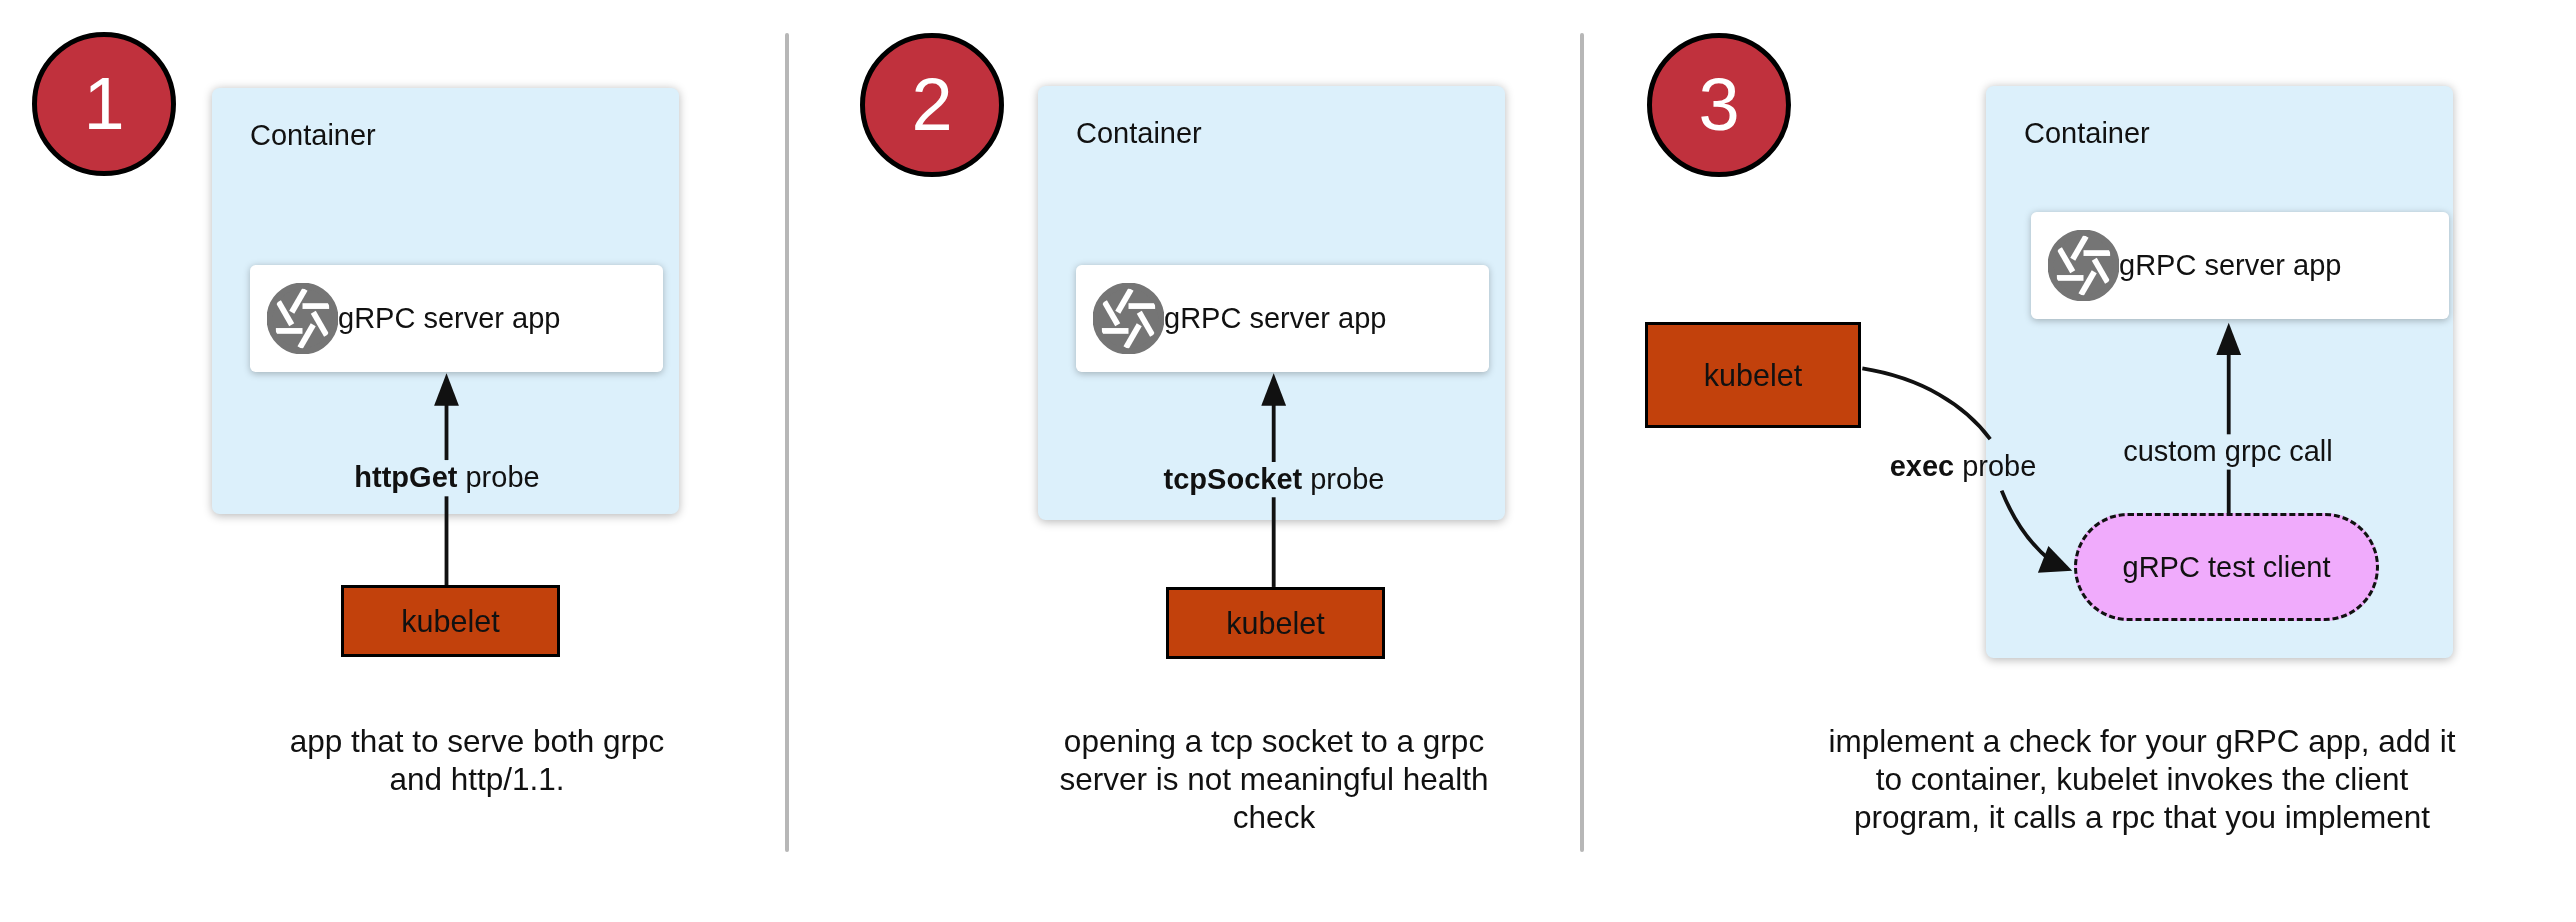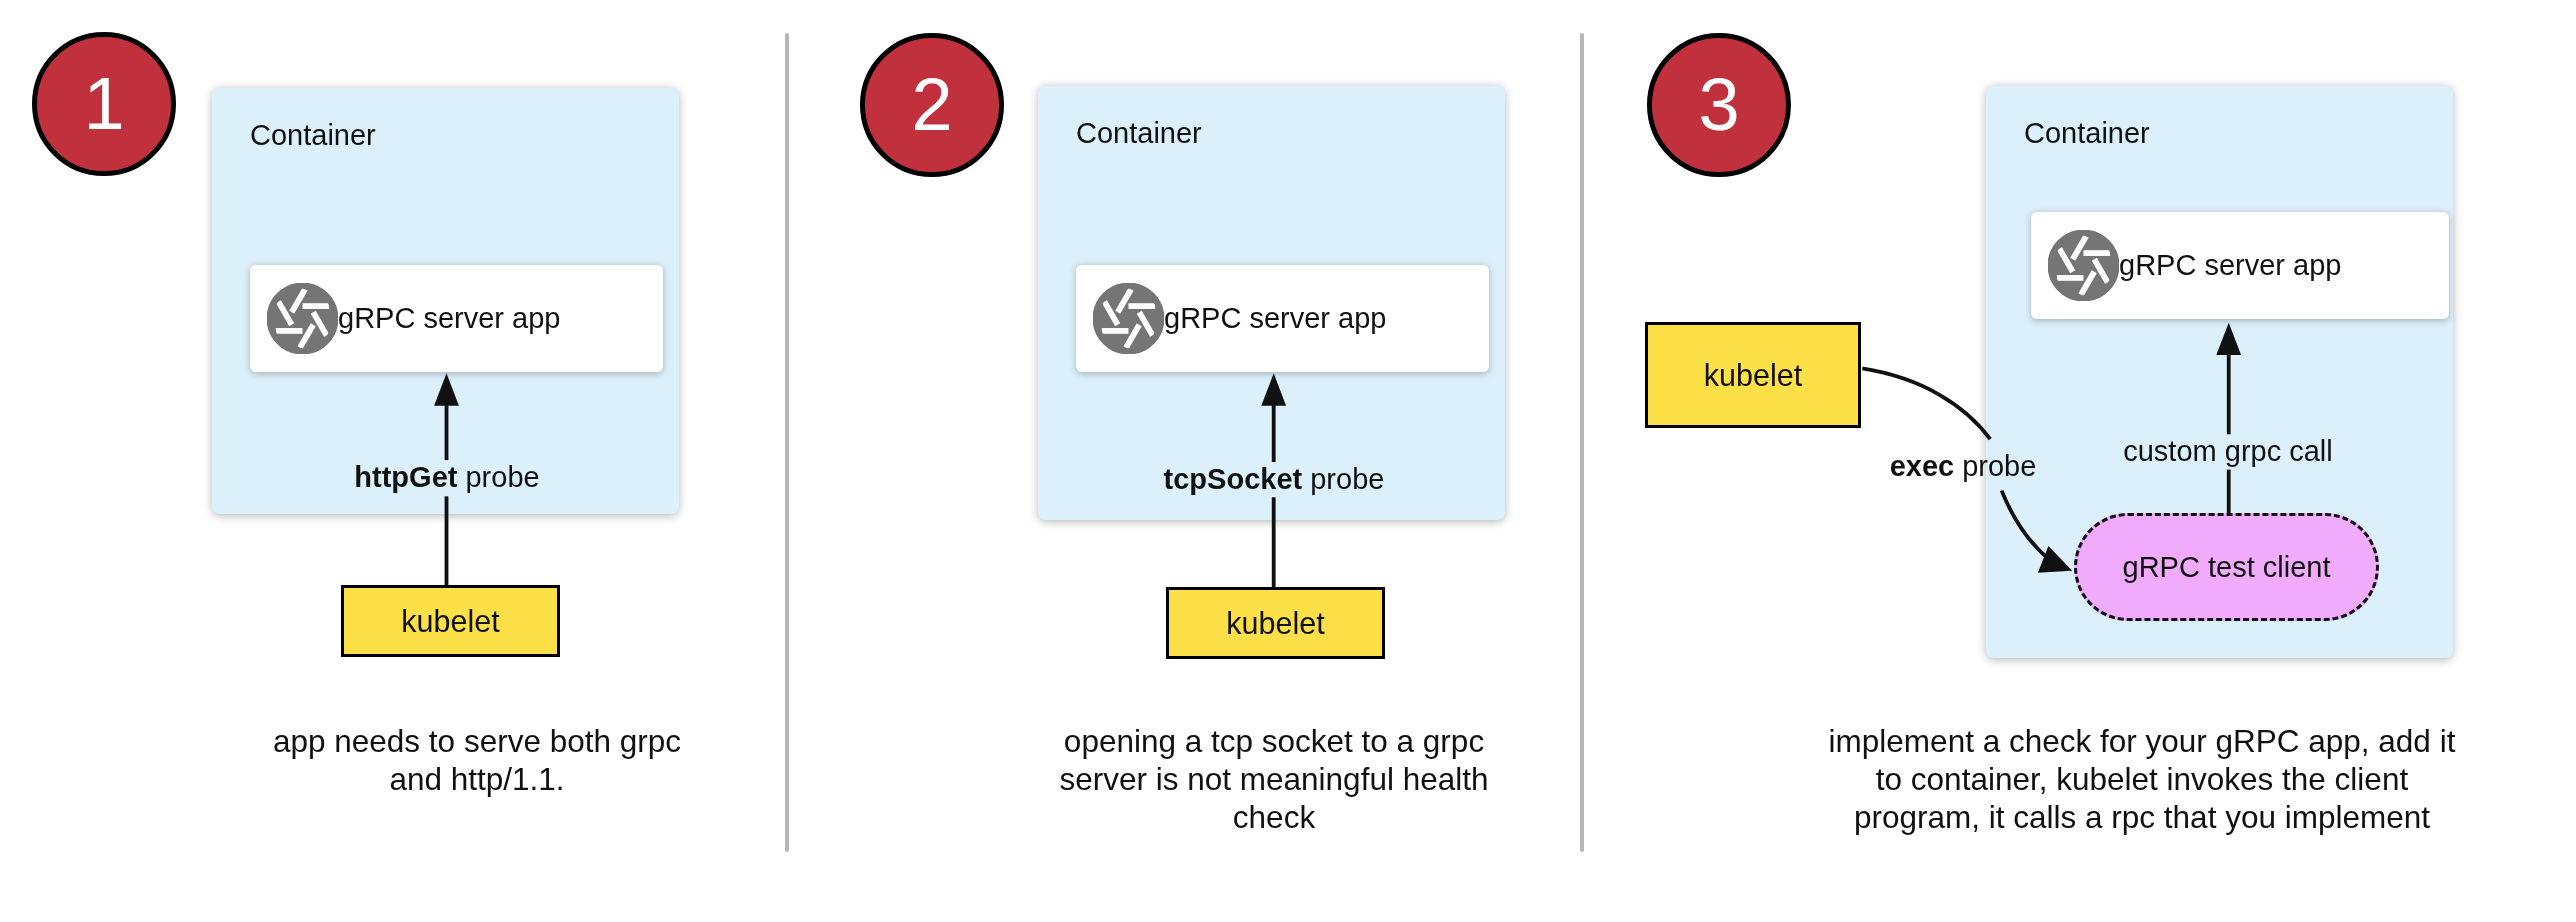--- a/index.html
+++ b/index.html
@@ -21,21 +21,21 @@
   .container-label{position:absolute;left:38px;top:30.5px;font-size:29px;}
   .appbox{
     background:#ffffff;border-radius:5.7px;box-shadow:0 1.9px 7.6px rgba(0,0,0,0.25);
     display:flex;align-items:center;padding-left:17px;
   }
   .appbox .label{font-size:29px;white-space:nowrap;}
   .icon-aperture{width:71px;height:71px;flex:0 0 auto;}
   .probe-label{font-size:29px;white-space:nowrap;transform:translate(-50%,-50%);}
   .probe-label b{font-weight:700;}
   .kubelet-box{
-    background:#fde047;border:3.8px solid #000;
+    background:#c2410c;border:3.8px solid #000;
     display:flex;align-items:center;justify-content:center;
     font-size:30.5px;
   }
   .pill{
     background:#f0abfc;border:3.8px dashed #111;border-radius:57px;
     display:flex;align-items:center;justify-content:center;font-size:29px;
   }
   .caption{
     text-align:center;font-size:31.5px;line-height:38px;transform:translateX(-50%);
     white-space:nowrap;
@@ -73,21 +73,21 @@
 
   <div class="abs probe-label" style="left:447px;top:477px;">
     <b>httpGet</b><span> probe</span>
   </div>
 
   <div class="abs kubelet-box" style="left:341px;top:585px;width:213px;height:66px;">
     <span>kubelet</span>
   </div>
 
   <div class="abs caption" style="left:477px;top:722px;">
-    <div>app needs to serve both grpc</div>
+    <div>app that to serve both grpc</div>
     <div>and http/1.1.</div>
   </div>
 
   <div class="abs divider" style="left:785px;top:33px;height:819px;background:#B7B7B7;"></div>
 
   <div class="abs badge" style="left:860px;top:33px;background:#C0313D;">
     <span>2</span>
   </div>
 
   <div class="abs container-box" style="left:1038px;top:86px;width:467px;height:434px;background:#DCF0FB;">

